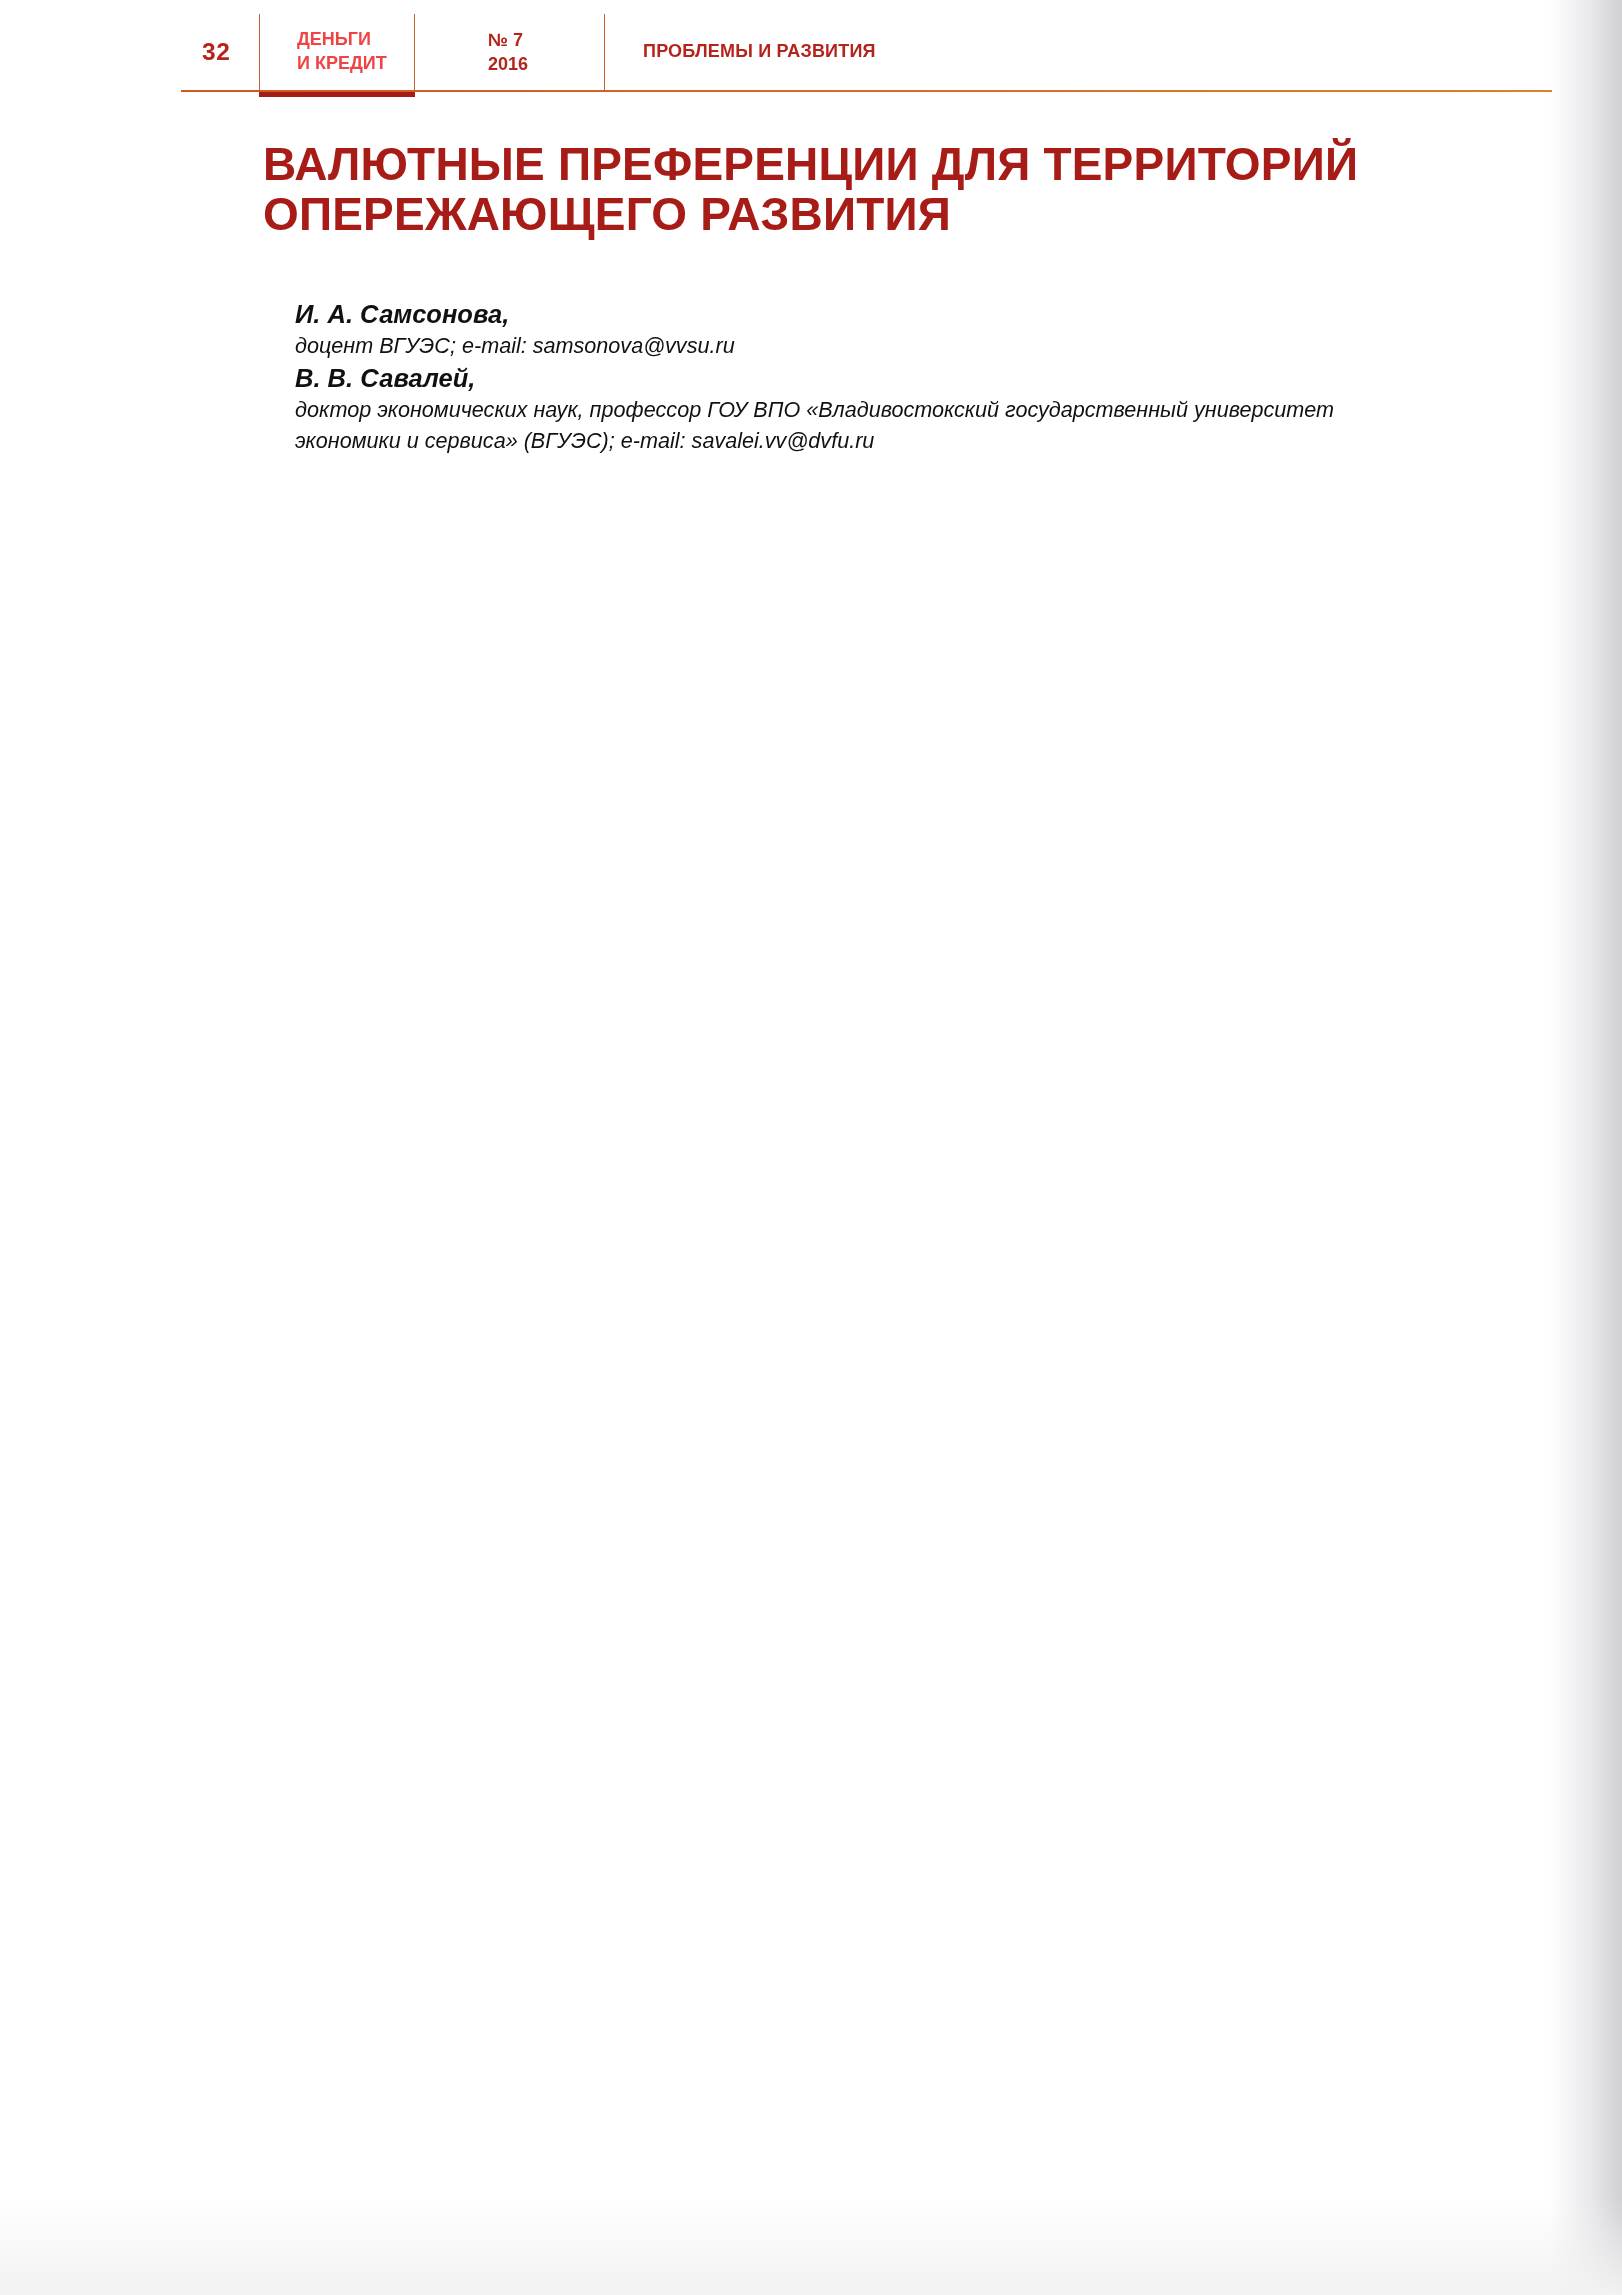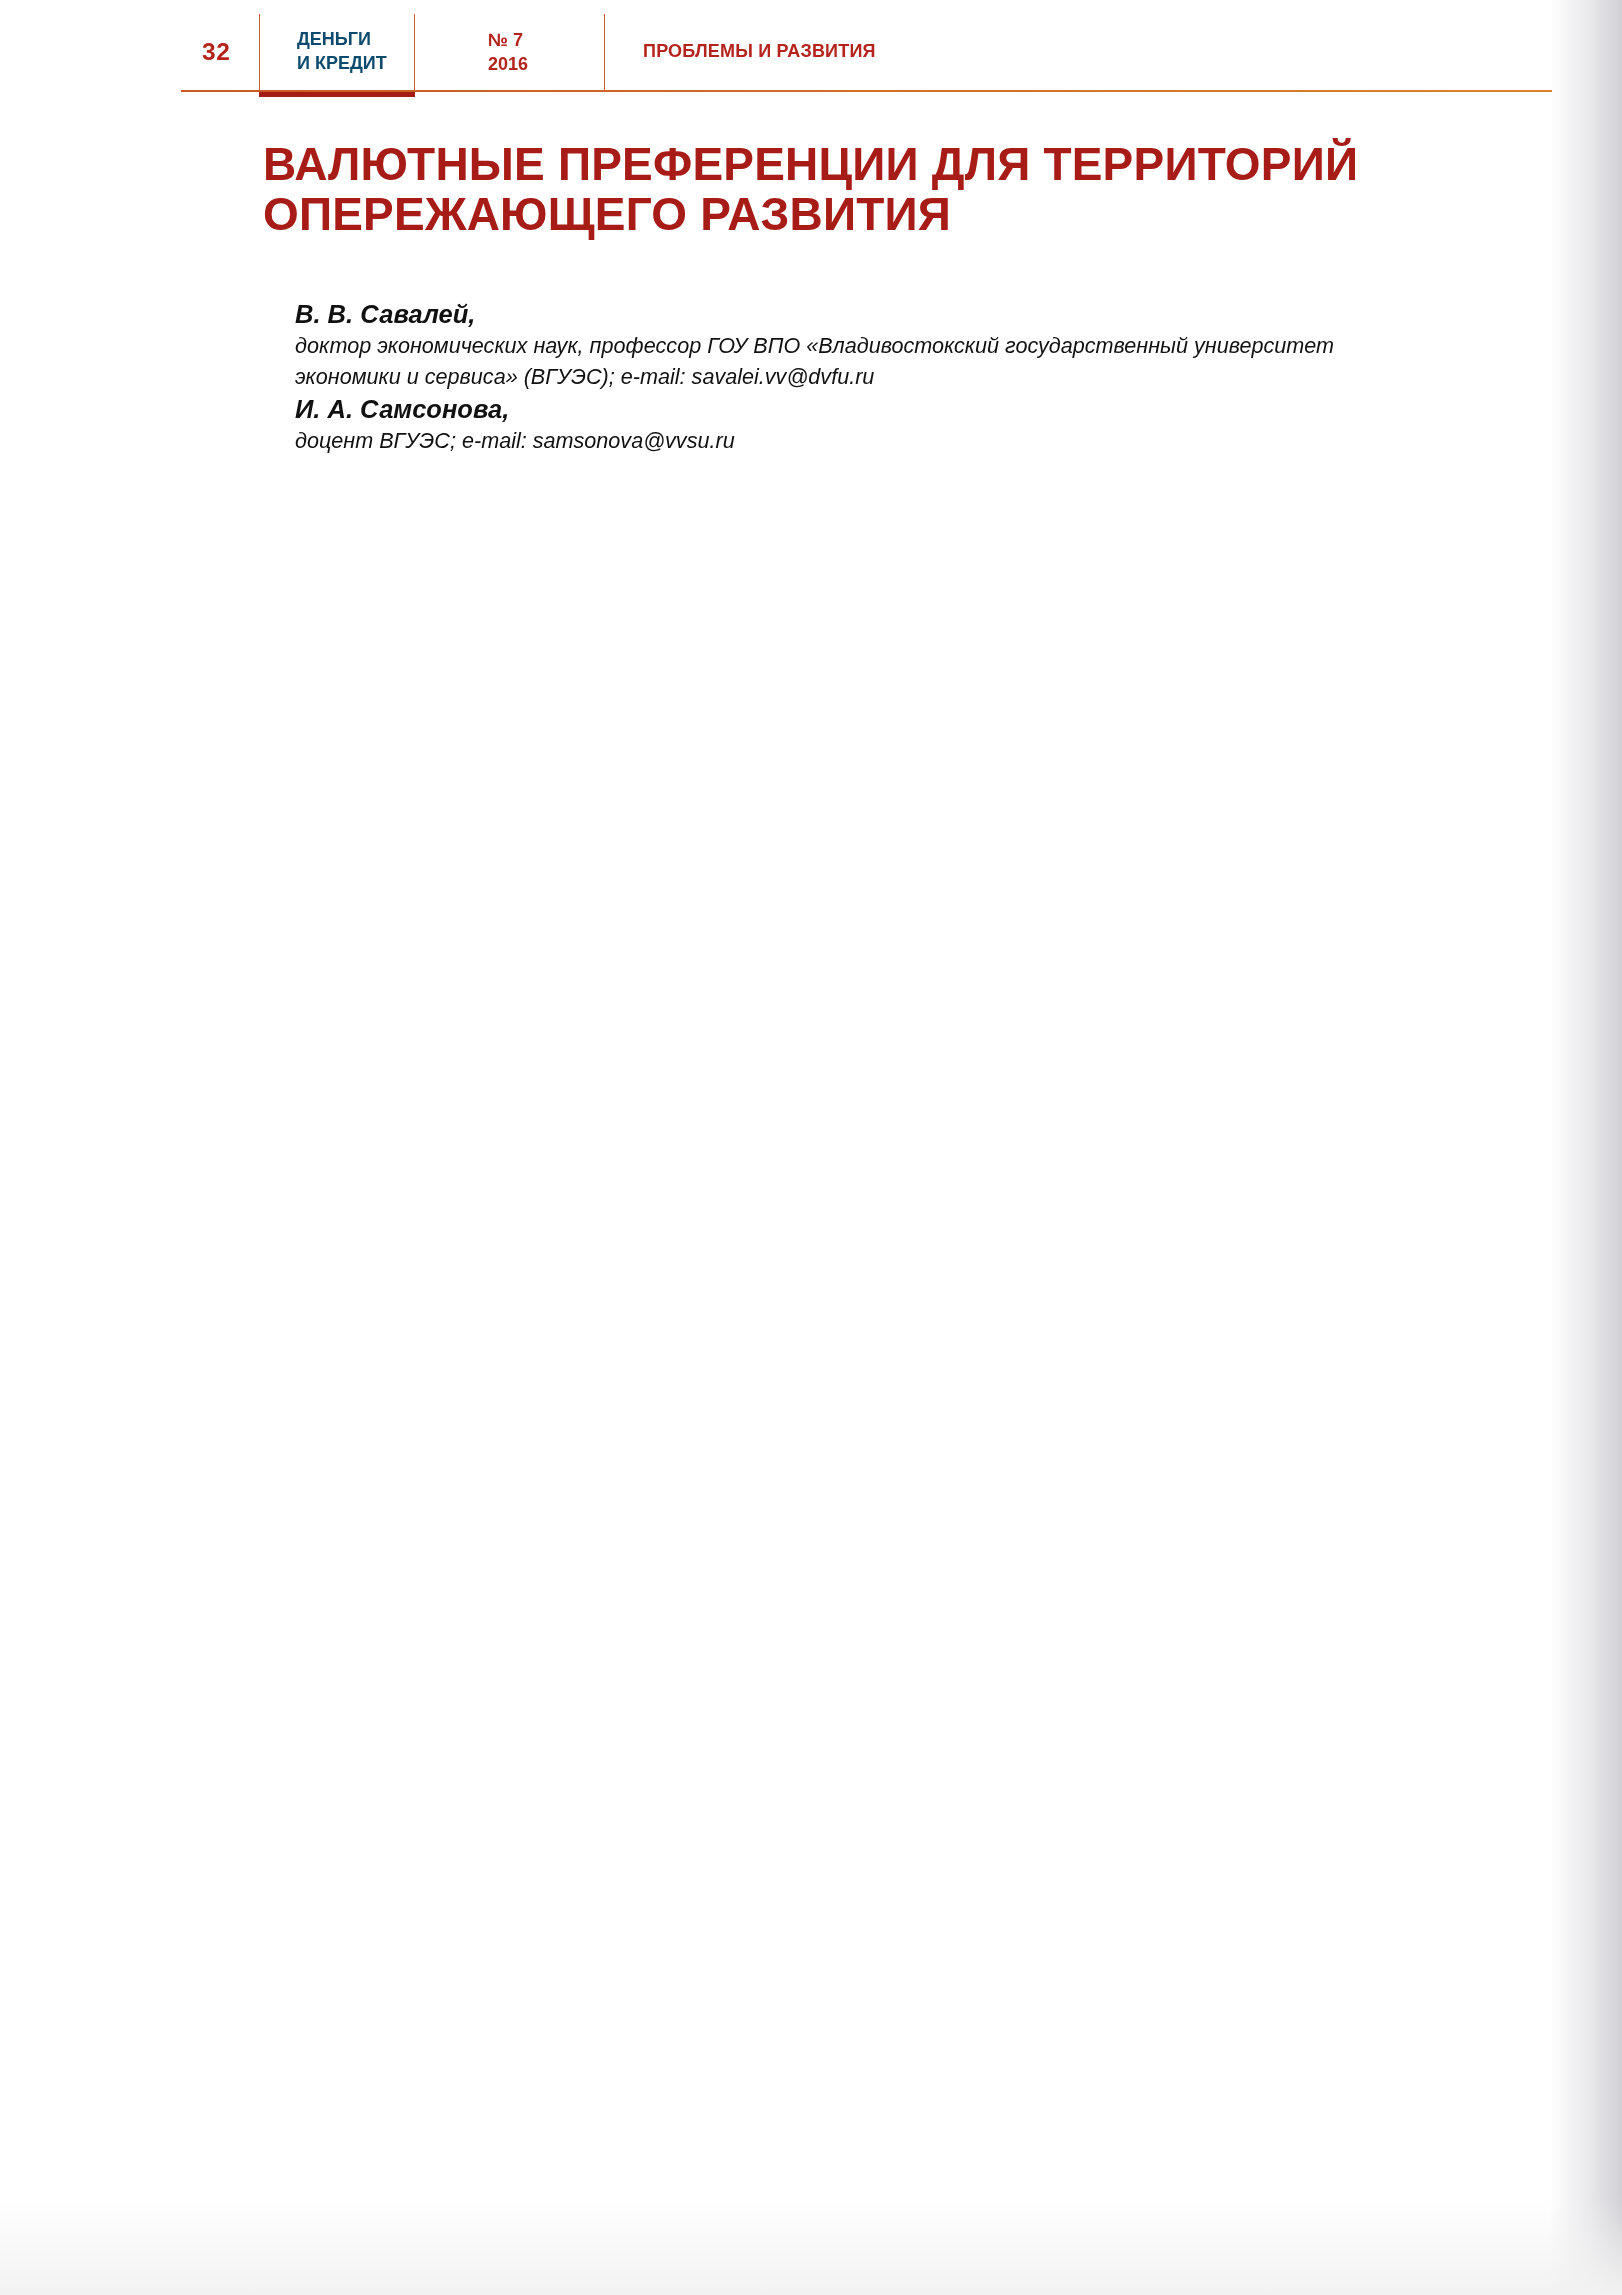--- a/index.html
+++ b/index.html
@@ -26,21 +26,21 @@
     .journal-box {
       position: absolute; left: 259px; top: 13.7px; width: 156px; height: 78px;
       border-left: 1.5px solid #c9622a; border-right: 1.5px solid #c9622a;
       box-sizing: border-box;
     }
     .journal-box .bar {
       position: absolute; left: -1.5px; bottom: -4.9px; width: 156px; height: 6.9px; background: #a51c16;
     }
     .journal-name {
       position: absolute; left: 37px; top: 14.7px; font-size: 18px; font-weight: bold;
-      color: #0c4a6e; line-height: 23.5px;
+      color: #ef4444; line-height: 23.5px;
     }
     .issue-box {
       position: absolute; left: 415px; top: 13.7px; width: 190px; height: 78px;
       border-right: 1.5px solid #c9622a; box-sizing: border-box;
     }
     .issue {
       position: absolute; left: 73px; top: 15.7px; font-size: 18px; font-weight: bold;
       color: #b5241c; line-height: 23.5px;
     }
     .section-label {
@@ -98,29 +98,29 @@
   <div class="header-rule"></div>
 </header>
 
 <h1 class="title">
   <div>ВАЛЮТНЫЕ ПРЕФЕРЕНЦИИ ДЛЯ ТЕРРИТОРИЙ</div>
   <div>ОПЕРЕЖАЮЩЕГО РАЗВИТИЯ</div>
 </h1>
 
 <section class="authors">
   <div>
+    <p class="author-name">И. А. Самсонова,</p>
+    <p class="author-aff">доцент ВГУЭС; e-mail: samsonova@vvsu.ru</p>
+  </div>
+  <div>
     <p class="author-name">В. В. Савалей,</p>
     <p class="author-aff">
       <span>доктор экономических наук, профессор ГОУ ВПО «Владивостокский государственный университет</span><br>
       <span>экономики и сервиса» (ВГУЭС); e-mail: savalei.vv@dvfu.ru</span>
     </p>
-  </div>
-  <div>
-    <p class="author-name">И. А. Самсонова,</p>
-    <p class="author-aff">доцент ВГУЭС; e-mail: samsonova@vvsu.ru</p>
   </div>
   <div>
   </div>
 </section>
 
 <section class="abstract">
   <p style="text-indent:0"><span style="display:inline-block;width:0;margin-left:0"></span><span style="padding-left:0"></span><span style="margin-left:0"></span><span style="display:inline-block;width:0"></span><span style="display:inline-block;width:0"></span><span style="display:inline-block;width:0"></span><span style="display:inline-block;width:0"></span><span style="display:inline-block;width:0"></span><span style="display:inline-block;width:0"></span><span style="display:inline-block;width:0"></span><span style="display:inline-block;width:0"></span><span style="display:inline-block;width:0"></span><span style="display:inline-block;width:0"></span><span style="display:inline-block;width:0"></span><span style="display:inline-block;width:0"></span><span style="display:inline-block;width:0"></span><span style="display:inline-block;width:0"></span><span style="display:inline-block;width:0"></span><span style="display:inline-block;width:0"></span><span style="display:inline-block;width:0"></span><span style="display:inline-block;width:0"></span><span style="display:inline-block;width:0"></span><span style="display:inline-block;width:0"></span><span style="display:inline-block;width:0"></span><span style="display:inline-block;width:0"></span><span style="display:inline-block;width:0"></span><span style="display:inline-block;width:0"></span><span style="display:inline-block;width:0"></span><span style="display:inline-block;width:0"></span><span style="display:inline-block;width:0"></span><span style="display:inline-block;width:0"></span><span style="display:inline-block;width:0"></span><span style="display:inline-block;width:0"></span><span style="display:inline-block;width:0"></span><span style="display:inline-block;width:0"></span><span style="display:inline-block;width:0"></span><span style="display:inline-block;width:0"></span><span style="display:inline-block;width:0"></span><span style="display:inline-block;width:0"></span><span style="display:inline-block;width:0"></span><span style="display:inline-block;width:0"></span><span style="display:inline-block;width:0"></span><span style="display:inline-block;width:0"></span><span style="display:inline-block;width:0"></span><span style="display:inline-block;width:0"></span><span style="display:inline-block;width:0"></span><span style="display:inline-block;width:0"></span><span style="display:inline-block;width:0"></span><span style="display:inline-block;width:0"></span><span style="display:inline-block;width:0"></span><span style="display:inline-block;width:0"></span><span style="display:inline-block;width:0"></span><span style="display:inline-block;width:0"></span><span style="display:inline-block;width:0"></span><span style="display:inline-block;width:0"></span><span style="display:inline-block;width:0"></span><span style="display:inline-block;width:0"></span><span style="display:inline-block;width:0"></span><span style="display:inline-block;width:0"></span><span style="display:inline-block;width:0"></span><span style="display:inline-block;width:0"></span><span style="display:inline-block;width:0"></span><span style="display:inline-block;width:0"></span><span style="display:inline-block;width:0"></span><span style="display:inline-block;width:0"></span><span style="display:inline-block;width:0"></span><span style="display:inline-block;width:0"></span><span style="display:inline-block;width:0"></span><span style="display:inline-block;width:0"></span><span style="display:inline-block;width:0"></span><span style="display:inline-block;width:0"></span><span style="display:inline-block;width:0"></span><span style="display:inline-block;width:0"></span><span style="display:inline-block;width:0"></span><span style="display:inline-block;width:0"></span><span style="display:inline-block;width:0"></span><span style="display:inline-block;width:0"></span><span style="display:inline-block;width:0"></span><span style="display:inline-block;width:0"></span><span style="display:inline-block;width:0"></span><span style="display:inline-block;width:0"></span><span style="display:inline-block;width:0"></span><span style="display:inline-block;width:0"></span><span style="display:inline-block;width:0"></span><span style="display:inline-block;width:0"></span><span style="display:inline-block;width:0"></span><span style="display:inline-block;width:0"></span><span style="display:inline-block;width:0"></span><span style="display:inline-block;width:0"></span><span style="display:inline-block;width:0"></span><span style="display:inline-block;width:0"></span><span style="display:inline-block;width:0"></span><span style="display:inline-block;width:0"></span><span style="display:inline-block;width:0"></span><span style="display:inline-block;width:0"></span><span style="display:inline-block;width:0"></span><span style="display:inline-block;width:0"></span><span style="display:inline-block;width:0"></span><span style="display:inline-block;width:0"></span><span style="display:inline-block;width:0"></span><span style="display:inline-block;width:0"></span><span style="display:inline-block;width:0"></span><span style="display:inline-block;width:0"></span><span style="display:inline-block;width:0"></span><span style="display:inline-block;width:0"></span><span style="display:inline-block;width:0"></span><span style="display:inline-block;width:0"></span><span style="display:inline-block;width:0"></span><span style="display:inline-block;width:0"></span><span style="display:inline-block;width:0"></span><span style="display:inline-block;width:0"></span></p>
 </section>
 
 

